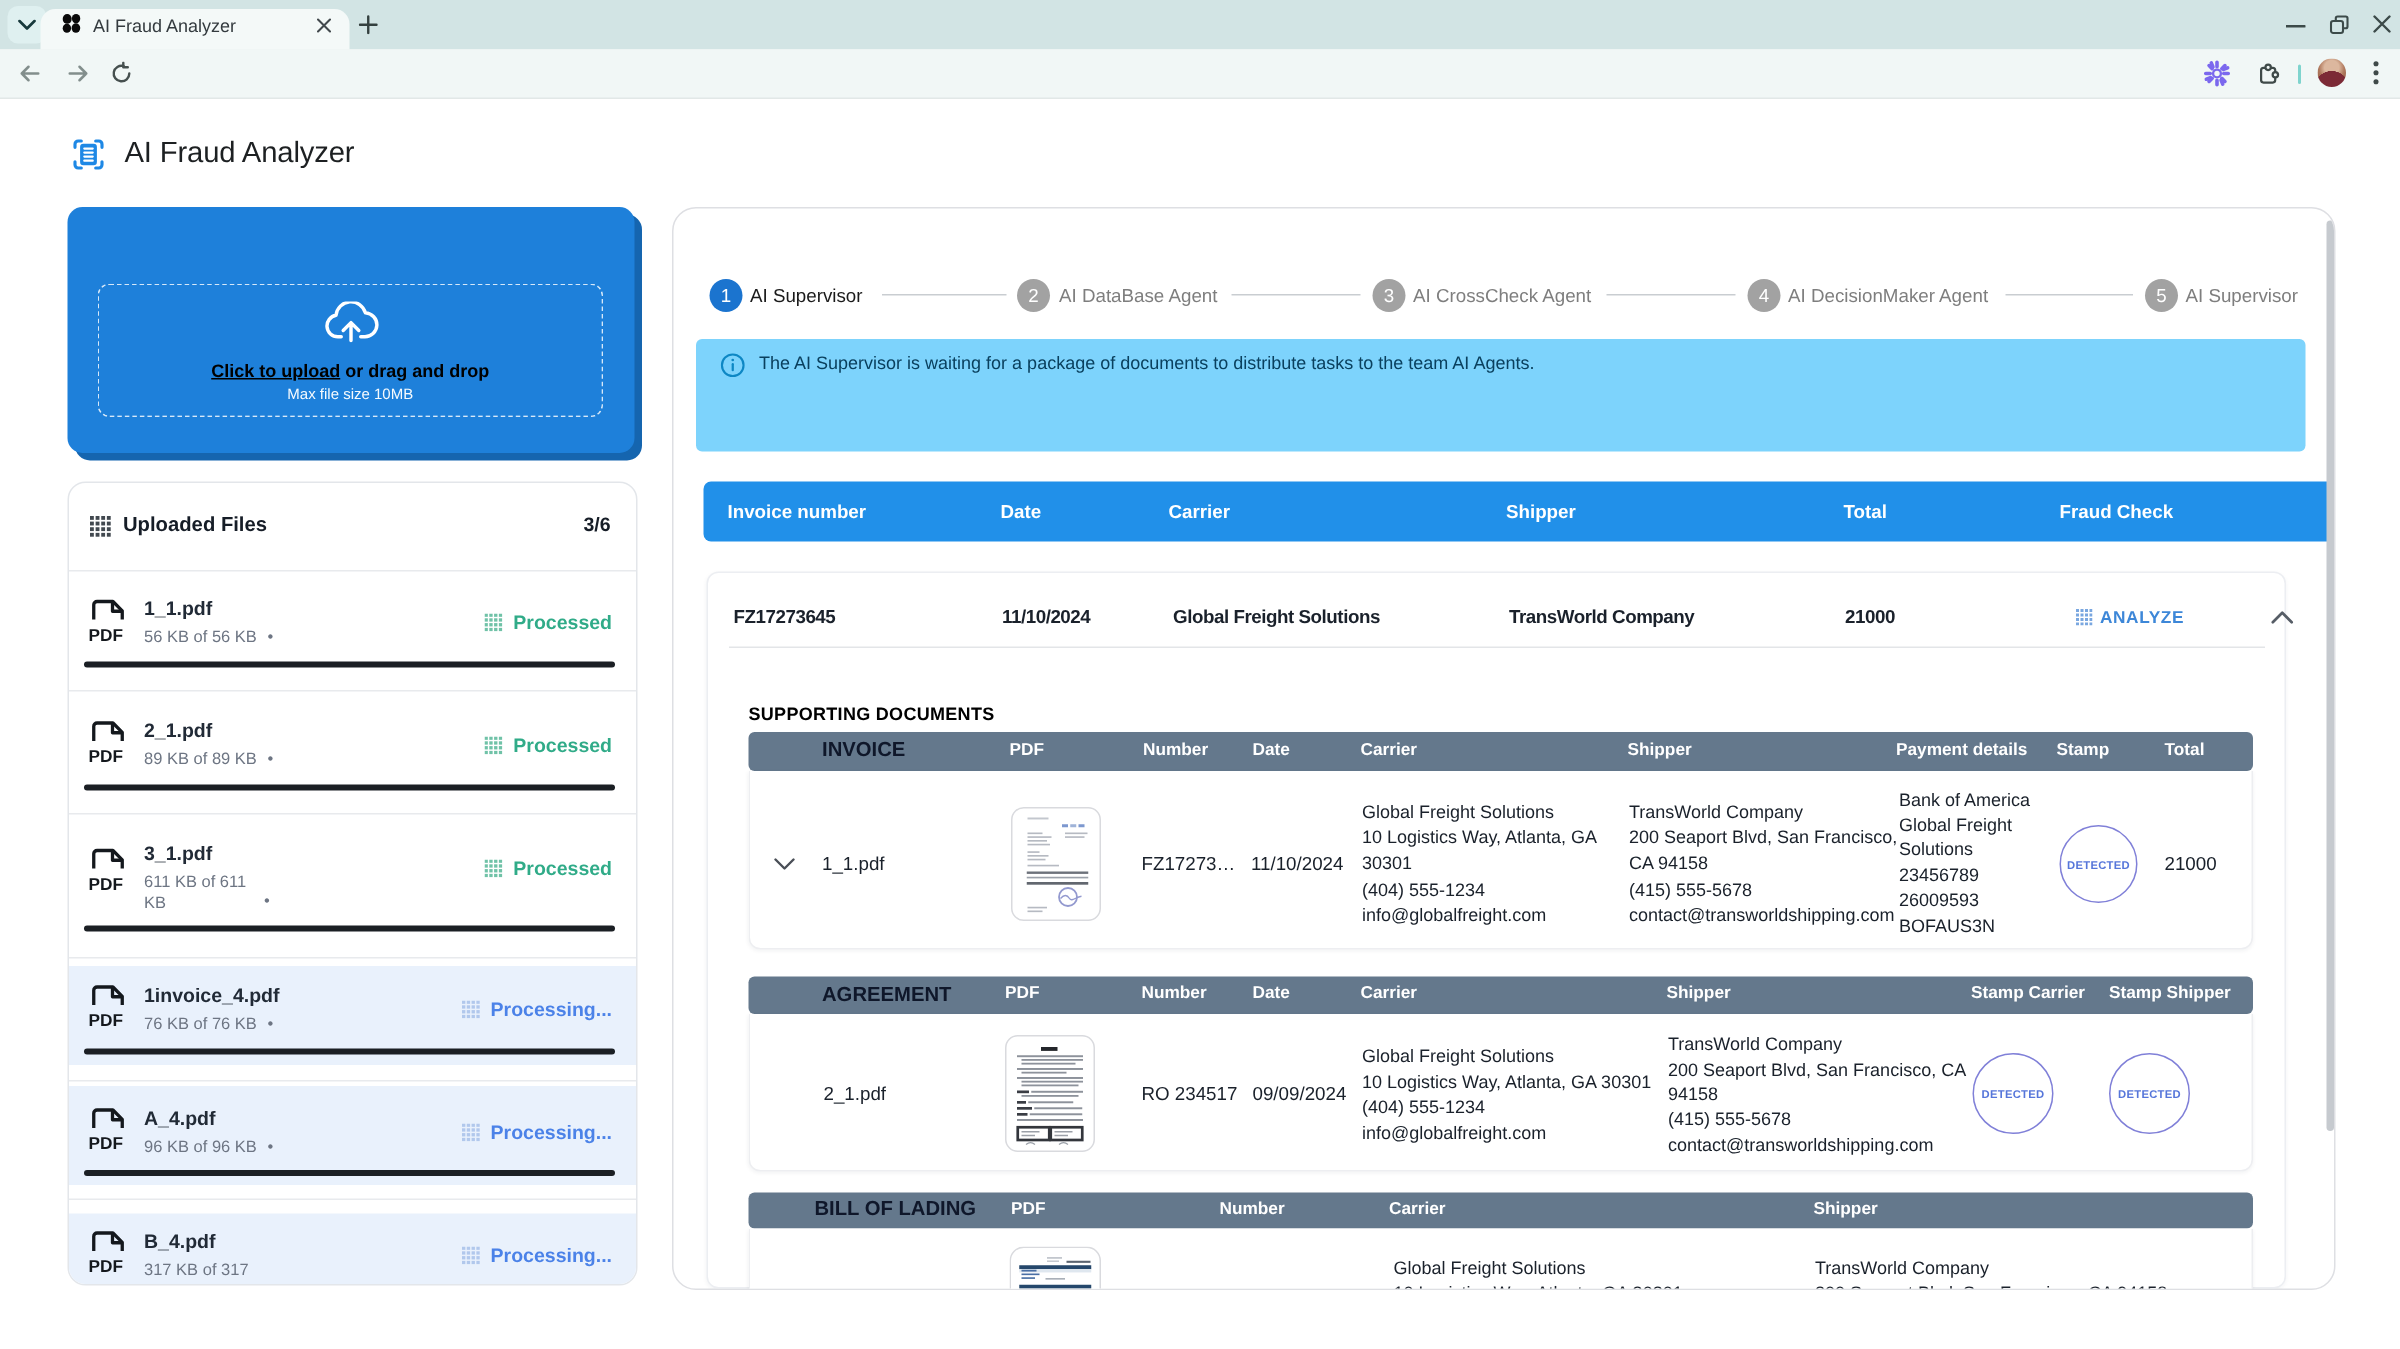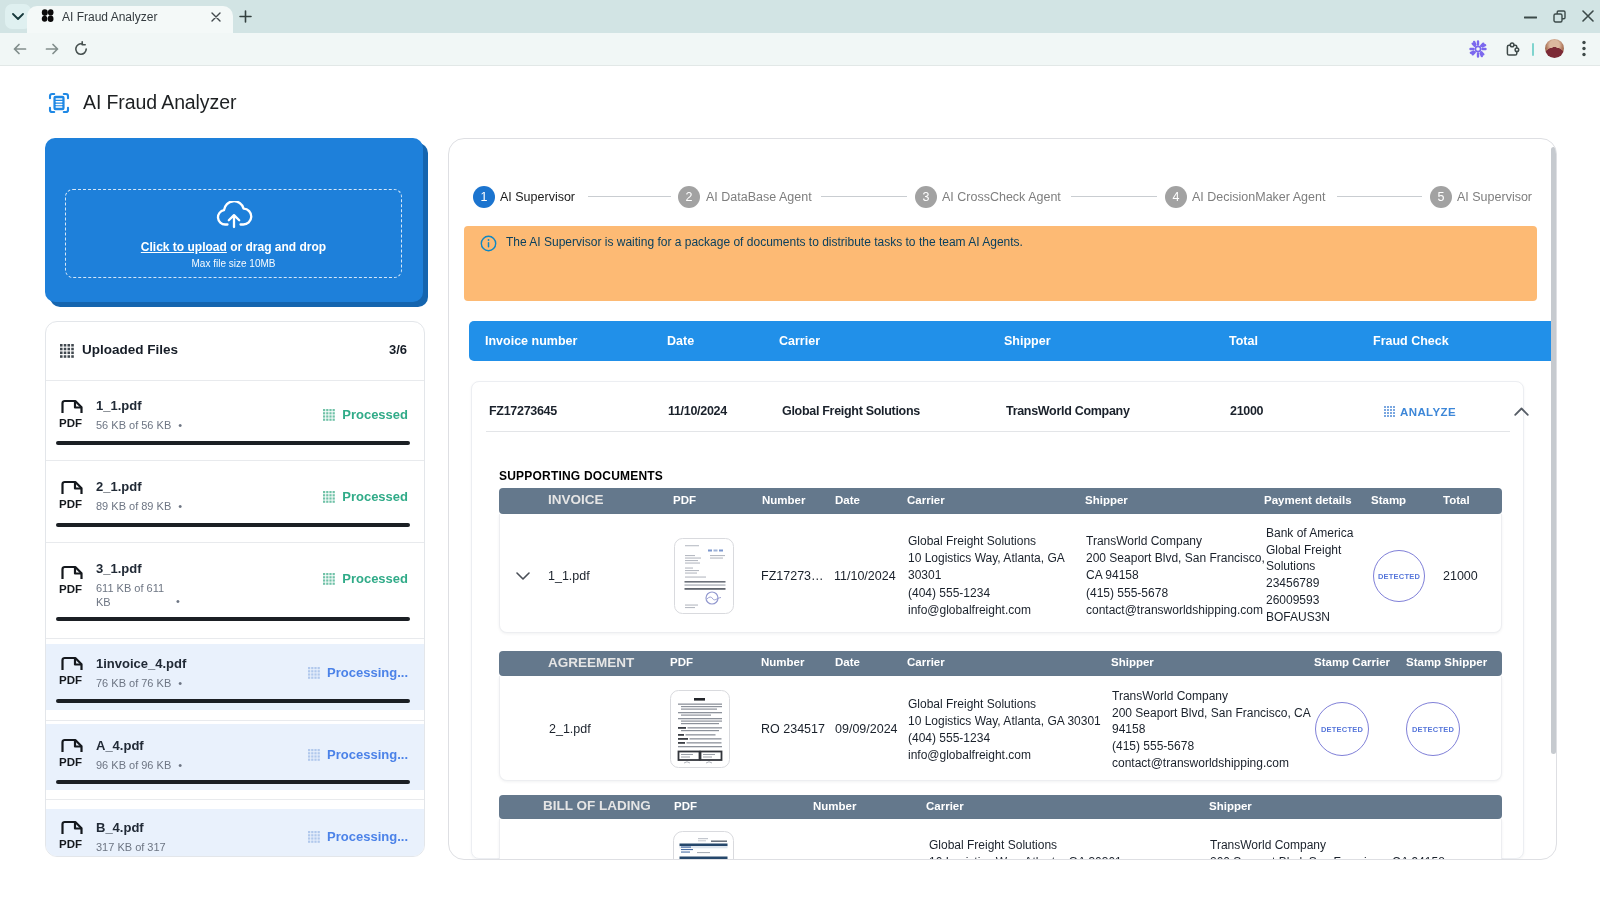--- a/index.html
+++ b/index.html
@@ -29,21 +29,21 @@
   .conn { position:absolute; top:57px; height:1px; background:#c9cdd1; }
   .scirc { position:absolute; top:47px; width:22px; height:22px; border-radius:50%; background:#a2a2a2; color:#fff; font-size:12.5px; display:flex; align-items:center; justify-content:center; }
   .bh { position:absolute; top:0; font-size:12.5px; font-weight:700; color:#fff; line-height:40px; }
   .sh { position:absolute; top:0; font-size:11.5px; font-weight:700; color:#fff; }
   .cell { position:absolute; font-size:12.5px; color:#1a212b; }
   .blk { position:absolute; font-size:12px; color:#1a212b; line-height:17.2px; }
   .stamp { position:absolute; border:1.8px solid #8080d8; border-radius:50%; display:flex; align-items:center; justify-content:center;
            font-size:7.5px; font-weight:700; color:#5676da; letter-spacing:.2px; background:#fff; }
   .subhead { position:absolute; left:27px; width:1003px; background:#64788c; border-radius:4px; }
   .subbody { position:absolute; left:27px; width:1003px; background:#fff; border:1px solid #edeef1; border-top:none; border-radius:0 0 8px 8px; box-shadow:0 1px 3px rgba(20,30,50,.06); }
-  .subtitle { position:absolute; font-size:13.5px; font-weight:700; color:#e5e5e5; }
+  .subtitle { position:absolute; font-size:13.5px; font-weight:700; color:#0f172a; }
 </style>
 </head>
 <body>
 
 <div id="tabs">
   <div class="abs" style="left:5px;top:4px;width:26px;height:25px;border-radius:7px;background:#dff0f0;">
     <svg width="12" height="7" viewBox="0 0 12 7" style="margin:9px auto 0;">
         <path d="M1 1l5 5 5-5" fill="none" stroke="#17393c" stroke-width="1.8" stroke-linecap="round" stroke-linejoin="round"></path>
       </svg>
   </div>
@@ -118,21 +118,21 @@
   </g>
 </svg>
 <div class="abs" style="left:83px;top:91px;font-size:19.5px;font-weight:500;color:#1d2022;letter-spacing:-.1px;">AI Fraud Analyzer</div>
 
 <div class="card" id="upload">
   <div class="abs" style="left:20px;top:51px;width:337px;height:89px;border:1.5px dashed rgba(255,255,255,.82);border-radius:8px;">
     <svg style="margin:11px auto 0;" width="38" height="28" viewBox="0 0 38 28" fill="none" stroke="#fff" stroke-width="2.3" stroke-linecap="round" stroke-linejoin="round">
       <path d="M12.5 23.5h-2.3A7.2 7.2 0 0 1 9 9.2 10 10 0 0 1 28.6 7.6 6.8 6.8 0 0 1 28 23.5h-2.5"></path>
       <path d="M19 26V14.5M13.8 19.3l5.2-5.2 5.2 5.2"></path>
     </svg>
-    <div style="text-align:center;margin-top:11px;font-size:12px;font-weight:700;color:#ffffff;"><span style="text-decoration:underline;">Click to upload</span> or drag and drop</div>
+    <div style="text-align:center;margin-top:11px;font-size:12px;font-weight:700;color:#000000;"><span style="text-decoration:underline;">Click to upload</span> or drag and drop</div>
     <div style="text-align:center;margin-top:4px;font-size:10px;font-weight:400;color:rgba(255,255,255,.96);">Max file size 10MB</div>
   </div>
 </div>
 
 <div class="card" id="files">
   <svg class="abs" style="left:14px;top:22px;" width="14" height="14" viewBox="0 0 14.2 14.2" fill="#41484f">
       <g>
         <rect x="0.0" y="0.0" width="2.6" height="2.6"></rect>
         <rect x="3.8" y="0.0" width="2.6" height="2.6"></rect>
         <rect x="7.6" y="0.0" width="2.6" height="2.6"></rect>
@@ -348,21 +348,21 @@
   <div class="conn" style="left:372px;width:86px;"></div>
   <div class="scirc" style="left:466px;">3</div>
   <div class="steplab" style="left:493px;">AI CrossCheck Agent</div>
   <div class="conn" style="left:622px;width:86px;"></div>
   <div class="scirc" style="left:716px;">4</div>
   <div class="steplab" style="left:743px;">AI DecisionMaker Agent</div>
   <div class="conn" style="left:888px;width:85px;"></div>
   <div class="scirc" style="left:981px;">5</div>
   <div class="steplab" style="left:1008px;">AI Supervisor</div>
 
-  <div class="abs" style="left:15px;top:87px;width:1073px;height:75px;background:#fdba74;border-radius:4px;">
+  <div class="abs" style="left:15px;top:87px;width:1073px;height:75px;background:#7dd3fc;border-radius:4px;">
     <svg class="abs" style="left:16px;top:9px;" width="17" height="17" viewBox="0 0 17 17" fill="none">
         <circle cx="8.5" cy="8.5" r="7.2" stroke="#0d87c4" stroke-width="1.4"></circle>
         <path d="M8.5 7.8v4" stroke="#0d87c4" stroke-width="1.5" stroke-linecap="round"></path>
         <circle cx="8.5" cy="5" r=".9" fill="#0d87c4"></circle>
       </svg>
     <div class="abs" style="left:42px;top:9px;font-size:12px;color:#0a405e;">The AI Supervisor is waiting for a package of documents to distribute tasks to the team AI Agents.</div>
   </div>
 
   <div class="abs" style="left:20px;top:182px;width:1216px;height:40px;background:#2190e9;border-radius:5px;">
     <div class="bh" style="left:16px;">Invoice number</div>

